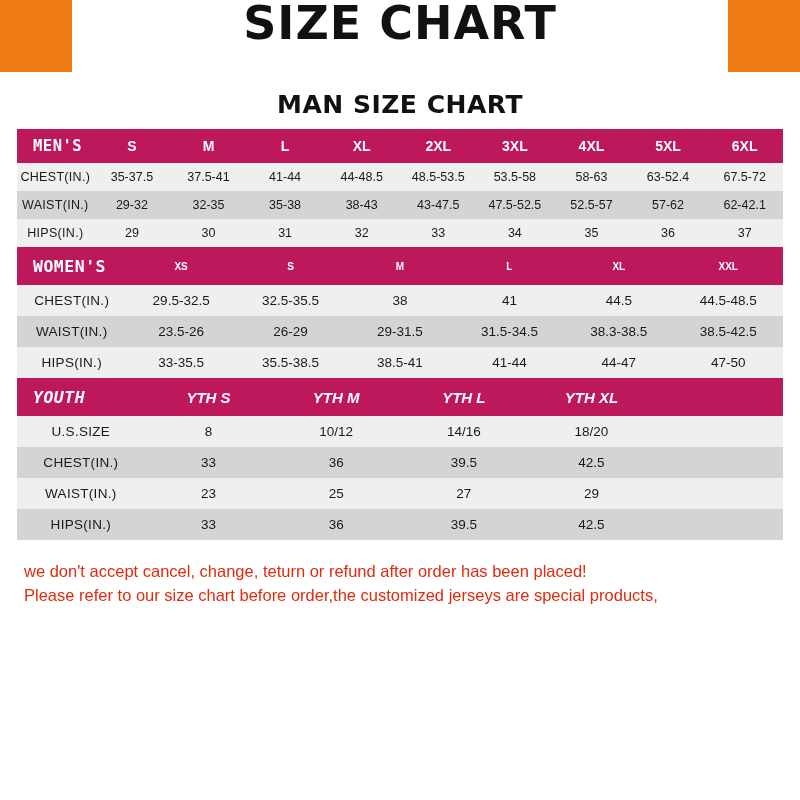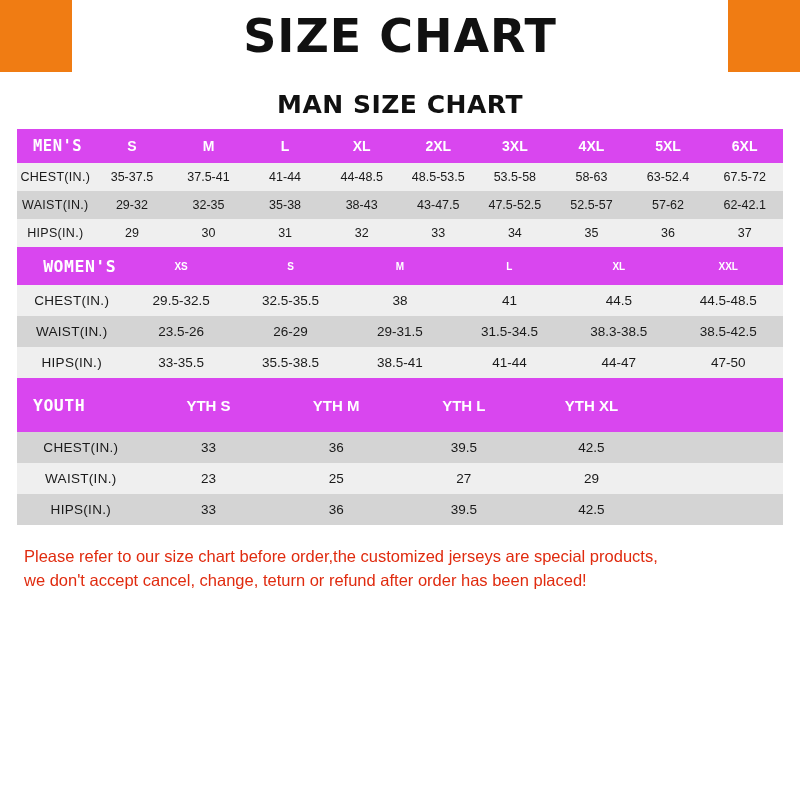--- a/index.html
+++ b/index.html
@@ -30,21 +30,20 @@
     justify-content: center;
   }
   .banner-inner {
     position: absolute;
     left: 72px;
     right: 72px;
     top: 0;
     bottom: 0;
     background: #ffffff;
     display: flex;
-    align-items: center;
     justify-content: center;
   }
   .banner-title {
     font-family: "DejaVu Sans", sans-serif;
     font-weight: bold;
     font-size: 46px;
     letter-spacing: 1px;
     color: #111111;
     line-height: 1;
     white-space: nowrap;
@@ -69,21 +68,21 @@
   table.chart td, table.chart th {
     text-align: center;
     font-size: 12.5px;
     color: #1a1a1a;
     padding: 0;
     height: 28px;
     vertical-align: middle;
     font-family: "Liberation Sans", sans-serif;
   }
   table.chart thead th {
-    background: #d946ef;
+    background: #be185d;
     color: #ffffff;
     font-weight: bold;
     font-size: 14px;
     height: 34px;
   }
   table.chart thead th.rowhead {
     text-align: left;
     padding-left: 16px;
     font-family: "DejaVu Sans Mono", monospace;
     font-size: 15.5px;
@@ -94,25 +93,25 @@
     font-size: 12.5px;
     color: #1a1a1a;
     letter-spacing: 0.3px;
     margin-top: 28px;
   }
   tr.band-light td { background: #efefef; }
   tr.band-dark td { background: #d4d4d4; }
 
   
   .women table.chart thead th { font-size: 10px; height: 38px; }
-  .women table.chart thead th.rowhead { font-size: 16.5px; text-align: center; }
+  .women table.chart thead th.rowhead { font-size: 16.5px; }
   .women table.chart td { height: 31px; font-size: 13.5px; }
   .women table.chart tbody td.rowhead { font-size: 13.5px; }
 
-  .youth table.chart thead th { font-size: 15px; height: 54px; }
+  .youth table.chart thead th { font-size: 15px; height: 38px; font-style: italic; }
   .youth table.chart thead th.rowhead { font-size: 16.5px; }
   .youth table.chart td { height: 31px; font-size: 13.5px; }
   .youth table.chart tbody td.rowhead { font-size: 13.5px; }
 
   .note {
     margin: 20px 24px 0 24px;
     color: #e02b0f;
     font-size: 16.5px;
     line-height: 1.45;
     font-family: "Liberation Sans", sans-serif;
@@ -241,20 +240,28 @@
           <tr>
             <th class="rowhead">YOUTH</th>
             <th>YTH S</th>
             <th>YTH M</th>
             <th>YTH L</th>
             <th>YTH XL</th>
             <th></th>
           </tr>
         </thead>
         <tbody>
+          <tr class="band-light">
+            <td class="rowhead">U.S.SIZE</td>
+            <td>8</td>
+            <td>10/12</td>
+            <td>14/16</td>
+            <td>18/20</td>
+            <td></td>
+          </tr>
           <tr class="band-dark">
             <td class="rowhead">CHEST(IN.)</td>
             <td>33</td>
             <td>36</td>
             <td>39.5</td>
             <td>42.5</td>
             <td></td>
           </tr>
           <tr class="band-light">
             <td class="rowhead">WAIST(IN.)</td>
@@ -272,17 +279,17 @@
             <td>42.5</td>
             <td></td>
           </tr>
         </tbody>
       </table>
     </div>
 
   </div>
 
   <div class="note">
+    <div>we don't accept cancel, change, teturn or refund after order has been placed!</div>
     <div>Please refer to our size chart before order,the customized jerseys are special products,</div>
-    <div>we don't accept cancel, change, teturn or refund after order has been placed!</div>
   </div>
 
 </div>
 
 </body></html>

